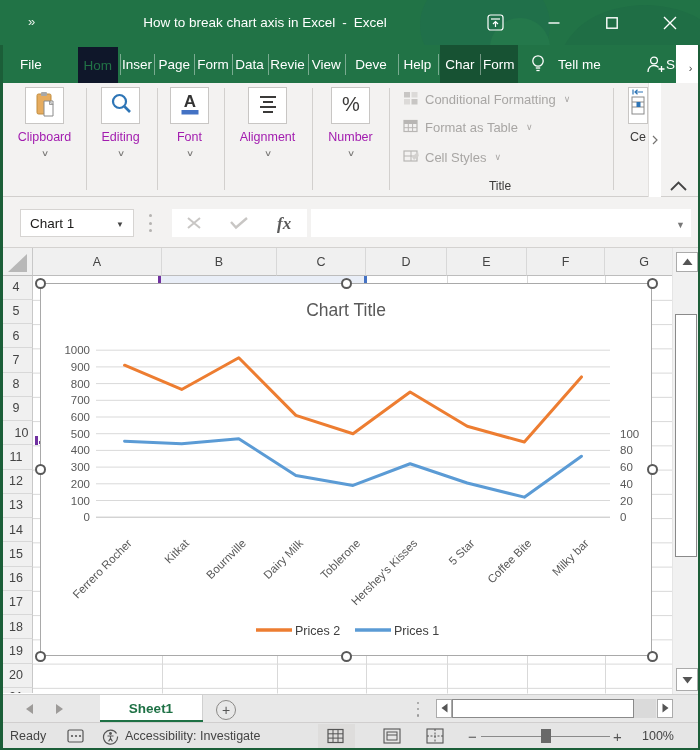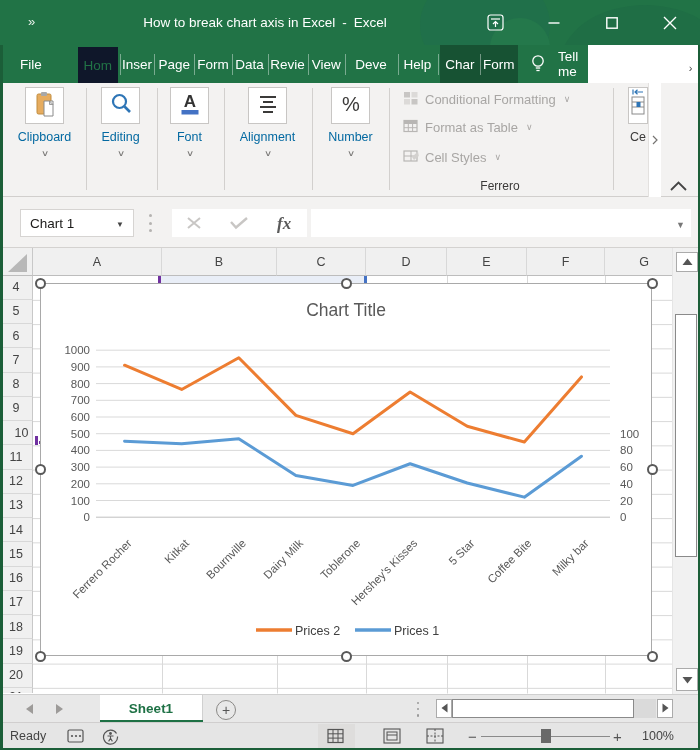--- a/index.html
+++ b/index.html
@@ -8,33 +8,33 @@
   .abs { position:absolute; }
 
   
   #titlebar { left:0; top:0; width:700px; height:45px; background:#217346; overflow:hidden; }
   .tb-blob { position:absolute; border-radius:50%; background:#20704a; }
   #qat-chevrons { left:28px; top:14px; color:#e8f1ea; font-size:13px; letter-spacing:-2px; }
   #title-text { left:0; top:0; width:530px; height:45px; display:flex; align-items:center; justify-content:center; gap:7px; color:#fff; font-size:13.5px; }
   .win-btn { position:absolute; top:0; height:45px; width:46px; display:flex; align-items:center; justify-content:center; }
 
   
-  #tabrow { left:0; top:45px; width:588px; height:38px; background:#217346; }
+  #tabrow { left:0; top:45px; width:676px; height:38px; background:#217346; }
   #ctx-tab-bg { left:440px; top:0; width:78px; height:38px; background:#175233; }
   .rtab { position:absolute; top:0; height:38px; display:flex; align-items:center; justify-content:center; color:#fff; font-size:13.5px; overflow:hidden; white-space:nowrap; }
   .rtab.active { background:#0f172a; color:#217346; top:2px; height:36px; }
   .tab-sep { position:absolute; top:9px; height:21px; width:1px; background:rgba(255,255,255,0.40); }
   #tellme { left:558px; top:0; height:38px; display:flex; align-items:center; color:#fff; font-size:13.5px; }
   #share { left:666px; top:0; height:38px; display:flex; align-items:center; color:#fff; font-size:13.5px; }
   #tab-scroll-btn { left:683px; top:7px; width:15px; height:31px; background:#fff; color:#444; display:flex; align-items:center; justify-content:center; font-size:11px; }
 
   
   #ribbon { left:0; top:83px; width:700px; height:114px; background:#f3f2f1; border-bottom:1px solid #d1cfcd; }
   .rgroup-box { position:absolute; top:4px; width:39px; height:37px; background:#fff; border:1px solid #c8c6c4; display:flex; align-items:center; justify-content:center; }
-  .rgroup-label { position:absolute; top:47px; height:16px; font-size:12.5px; color:#0369a1; text-align:center; width:90px; }
+  .rgroup-label { position:absolute; top:47px; height:16px; font-size:12.5px; color:#a21caf; text-align:center; width:90px; }
   .rgroup-chev { position:absolute; top:66px; width:90px; text-align:center; color:#7a7977; font-size:8px; transform:scaleX(1.4); }
   .rib-sep { position:absolute; top:5px; height:102px; width:1px; background:#d2d0ce; }
   .styles-item { position:absolute; left:403px; height:20px; display:flex; align-items:center; gap:6px; color:#a8a6a4; font-size:13px; white-space:nowrap; }
   .styles-chev { font-size:9px; margin-left:2px; color:#a8a6a4; }
   #styles-label { left:455px; top:96px; width:90px; text-align:center; font-size:12px; color:#3b3a39; }
   #cells-box { left:628px; top:4px; width:20px; height:37px; background:#fff; border:1px solid #c8c6c4; overflow:hidden; }
   #cells-label { left:630px; top:47px; font-size:12.5px; color:#3b3a39; overflow:hidden; width:18px; height:16px; }
   #ribbon-scroll-strip { left:648px; top:0; width:13px; height:114px; background:#fff; border-left:1px solid #e3e1df; color:#605e5c; display:flex; align-items:center; justify-content:center; font-size:10px; }
   #collapse-chev { left:669px; top:95px; width:19px; height:13px; }
 
@@ -261,21 +261,21 @@
         <span><svg width="16" height="16" viewBox="0 0 16 16">
             <rect x="1" y="3" width="13" height="10" fill="none" stroke="#b8b6b4" stroke-width="1.2"></rect>
             <line x1="1" y1="8" x2="14" y2="8" stroke="#b8b6b4"></line>
             <line x1="8" y1="3" x2="8" y2="13" stroke="#b8b6b4"></line>
             <path d="M9 9 L15 3.5 L15.8 8 L11 12 Z" fill="#d3d1cf"></path>
           </svg></span>
         <span>Cell Styles</span>
         <span class="styles-chev">∨</span>
       </div>
     </div>
-  <div class="abs" id="styles-label">Ferrero</div>
+  <div class="abs" id="styles-label">Title</div>
 
   <div class="abs" id="cells-box">
     <svg width="18" height="35" viewBox="0 0 18 35">
       <rect x="3" y="9" width="12" height="17" fill="#fff" stroke="#8a8a8a" stroke-width="1"></rect>
       <line x1="3" y1="14" x2="15" y2="14" stroke="#8a8a8a"></line>
       <line x1="3" y1="19" x2="15" y2="19" stroke="#8a8a8a"></line>
       <rect x="7.5" y="14" width="4" height="5" fill="#2e75b6"></rect>
       <path d="M4 1.5 L4 6.5 M14 4 L6 4 M8.5 1.7 L6 4 L8.5 6.3" fill="none" stroke="#2e75b6" stroke-width="1.2"></path>
     </svg>
   </div>
@@ -489,20 +489,21 @@
         <circle cx="13" cy="8" r="1.1" fill="#555"></circle>
     </svg>
   </div>
   <div class="abs" style="left:102px; top:5px;">
     <svg width="17" height="17" viewBox="0 0 17 17">
       <path d="M14.5 5.5 A7 7 0 1 0 15.5 8.5" fill="none" stroke="#555" stroke-width="1.2"></path>
       <circle cx="8.5" cy="5.5" r="1.4" fill="#555"></circle>
       <path d="M5.5 8 L11.5 8 M8.5 8 L8.5 11 M8.5 10.2 L6.6 13.4 M8.5 10.2 L10.4 13.4" stroke="#555" stroke-width="1.1" fill="none"></path>
     </svg>
   </div>
+  <div class="abs" id="acc-text">Accessibility: Investigate</div>
   <div class="abs" id="view-normal-bg"></div>
   <div class="abs" style="left:327px; top:5px;">
     <svg width="17" height="16" viewBox="0 0 17 16">
       <rect x="1" y="1.5" width="15" height="13" fill="none" stroke="#555" stroke-width="1.2"></rect>
       <line x1="1" y1="5.8" x2="16" y2="5.8" stroke="#555"></line>
         <line x1="1" y1="10.1" x2="16" y2="10.1" stroke="#555"></line>
       <line x1="6" y1="1.5" x2="6" y2="14.5" stroke="#555"></line>
         <line x1="11" y1="1.5" x2="11" y2="14.5" stroke="#555"></line>
     </svg>
   </div>

